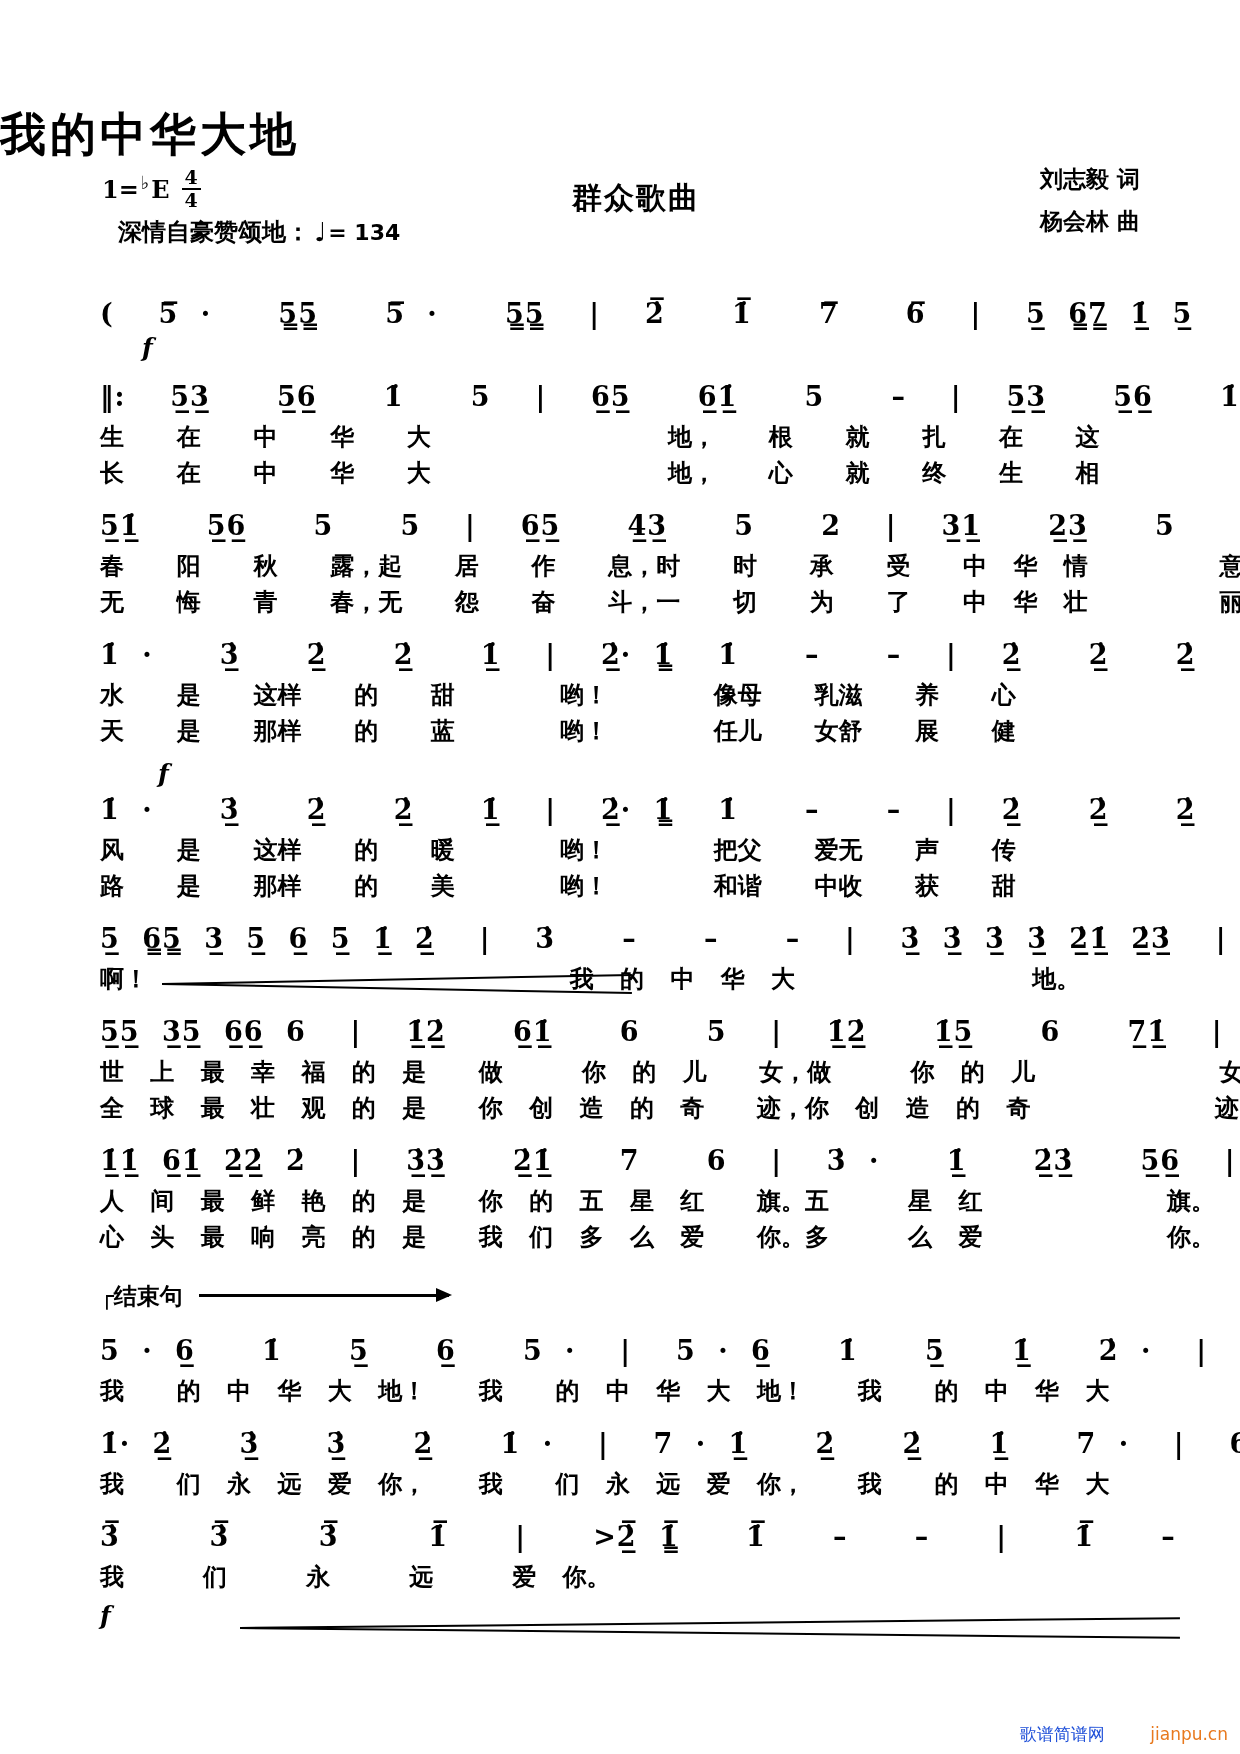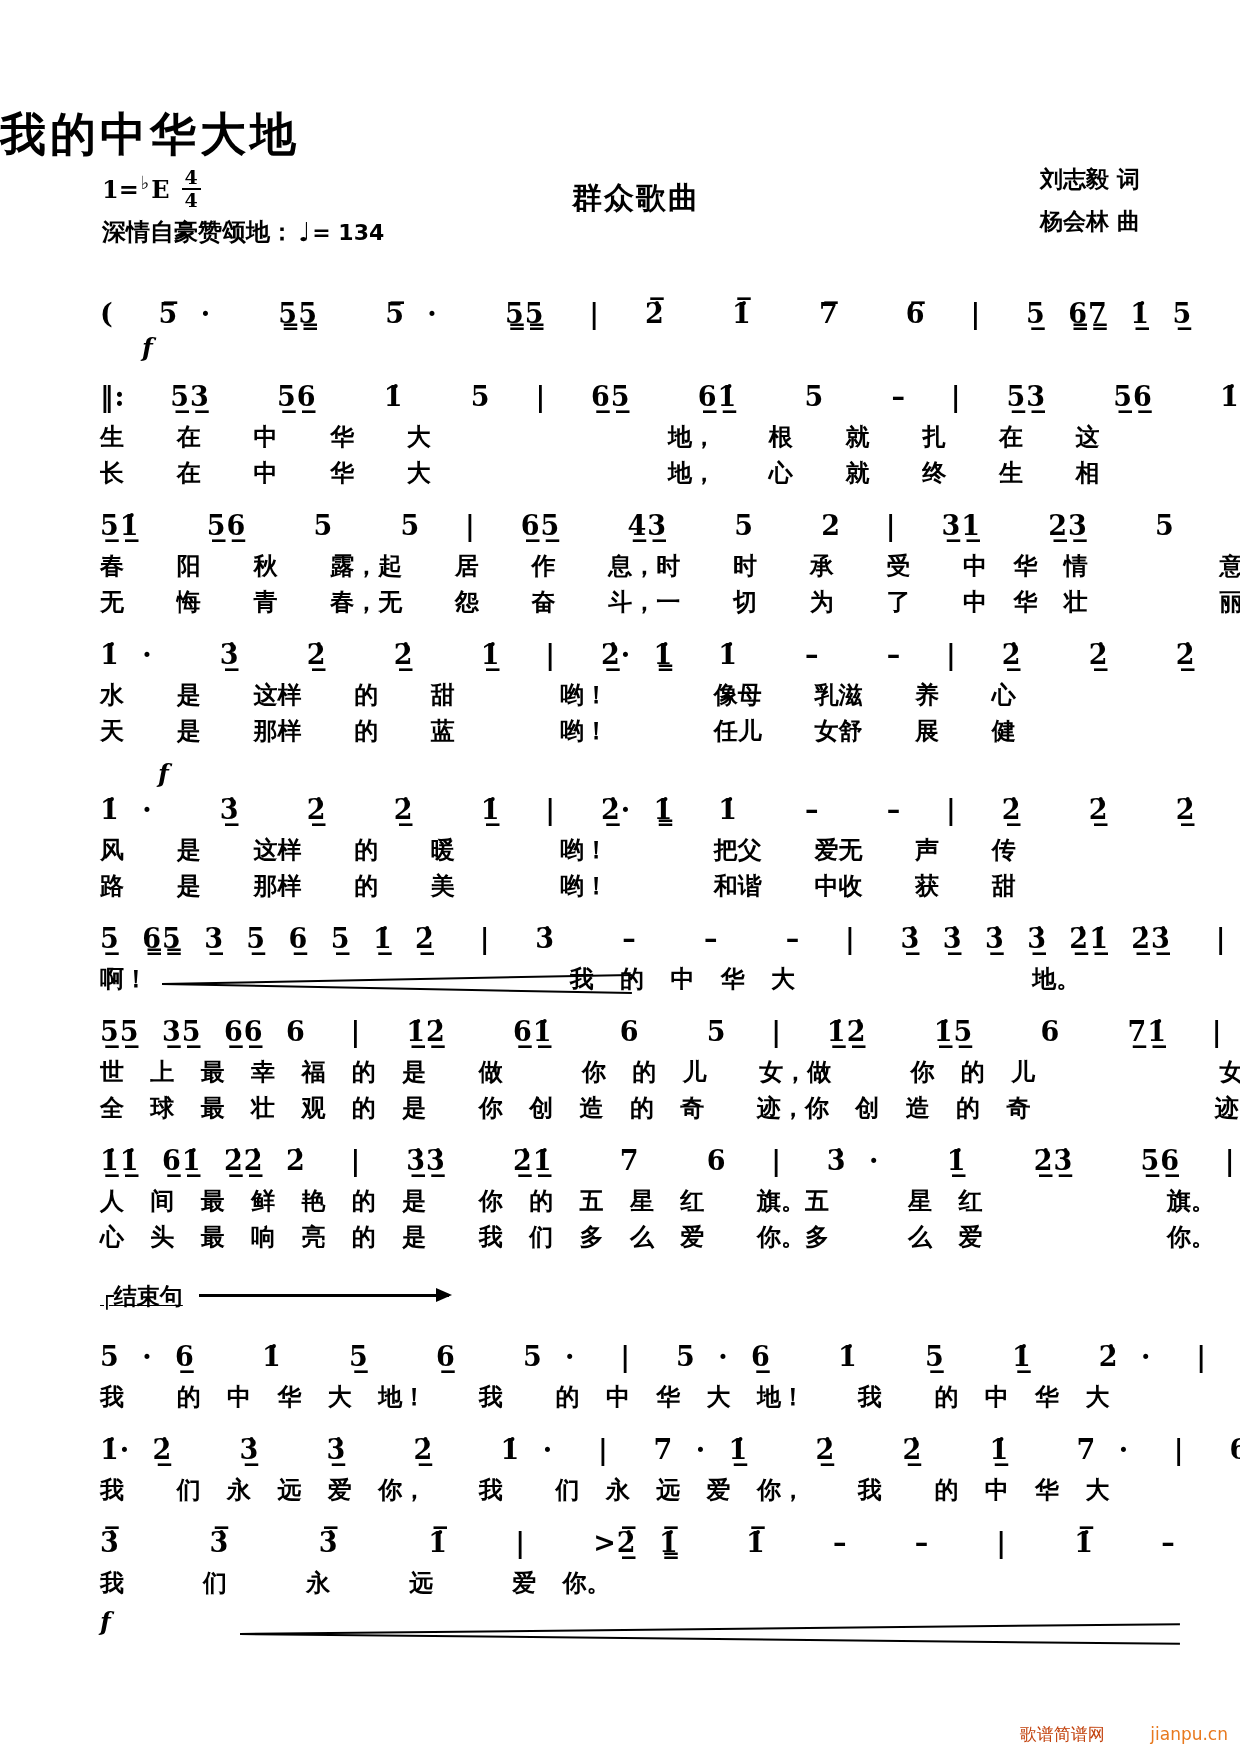--- a/index.html
+++ b/index.html
@@ -21,21 +21,21 @@
     position:absolute; top:168px; left:102px;
     font-family:"DejaVu Serif", "Liberation Serif", serif;
     font-weight:bold; font-size:24px; display:flex; align-items:center; gap:2px;
   }
   .keyline .flat { font-size:18px; position:relative; top:-7px; }
   .timesig { display:inline-flex; flex-direction:column; align-items:center;
     margin-left:10px; font-size:19px; line-height:19px; font-weight:bold; }
   .timesig .top { border-bottom:2px solid #000; padding:0 3px 1px; }
   .timesig .bot { padding-top:1px; }
   .tempo {
-    position:absolute; top:216px; left:102px;
+    position:absolute; top:216px; left:118px;
     font-size:24px; font-weight:900; display:flex; align-items:center;
   }
   .tempo .notesym { font-family:"DejaVu Sans", sans-serif; font-weight:normal;
     font-size:26px; margin:0 2px 0 4px; }
   .tempo .val { font-weight:bold; font-size:22px; }
   .credits {
     position:absolute; top:158px; right:100px; text-align:right;
     font-size:23px; font-weight:900; line-height:42px;
   }
   
@@ -64,21 +64,21 @@
     background:#000; transform-origin:left center;
   }
   .hairpin.small::before { transform:rotate(1.1deg); }
   .hairpin.small::after  { transform:rotate(-1.1deg); }
   .hairpin.big::before   { transform:rotate(0.6deg); }
   .hairpin.big::after    { transform:rotate(-0.6deg); }
   .hp-verse { left:62px; top:56px; width:470px; }
   .s-final  { margin-top:6px; position:relative; height:48px; }
   .hp-final { left:140px; top:16px; width:940px; }
   
-  .section { position:relative; height:36px; margin-top:26px; margin-bottom:18px;text-decoration:underline; }
+  .section { position:relative; height:36px; margin-top:26px; margin-bottom:12px; }
   .section .lbl { font-size:23px; font-weight:bold; }
   .arrow {
     display:inline-block; position:relative; width:250px; height:3px;
     background:#000; margin-left:16px; vertical-align:middle; top:-4px;
   }
   .arrow::after {
     content:""; position:absolute; right:-3px; top:-6px;
     border-left:16px solid #000; border-top:7.5px solid transparent;
     border-bottom:7.5px solid transparent;
   }
@@ -183,17 +183,17 @@
       <div class="lyric">我   们   永   远   爱 你。</div>
       <div class="s-final">
         <span class="dyn">f</span>
         <div class="hairpin big hp-final"></div>
       </div>
     </div>
 
   </div>
 
   <div class="watermark">
-    <span id="wm-name" style="color: #c2410c;">歌谱简谱网</span>
+    <span id="wm-name" style="color: #1d4ed8;">歌谱简谱网</span>
     <span id="wm-url" style="color: rgb(232, 121, 30); margin-left: 40px;">jianpu.cn</span>
   </div>
 
 </div>
 
 </body></html>

